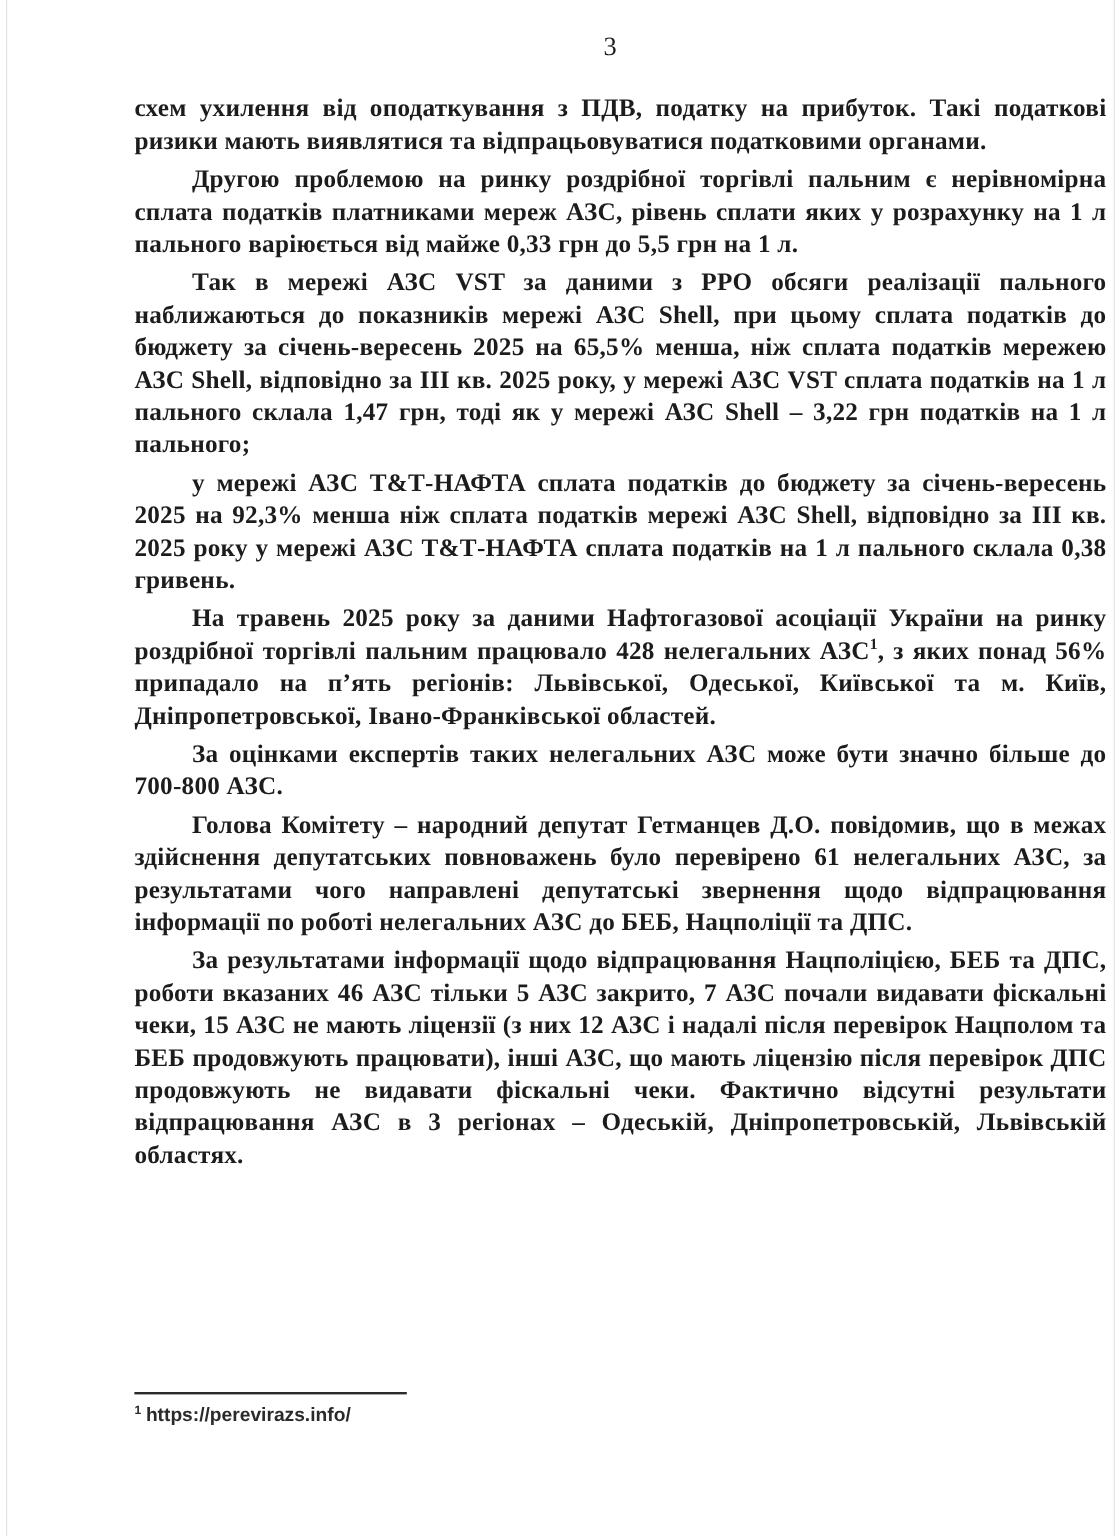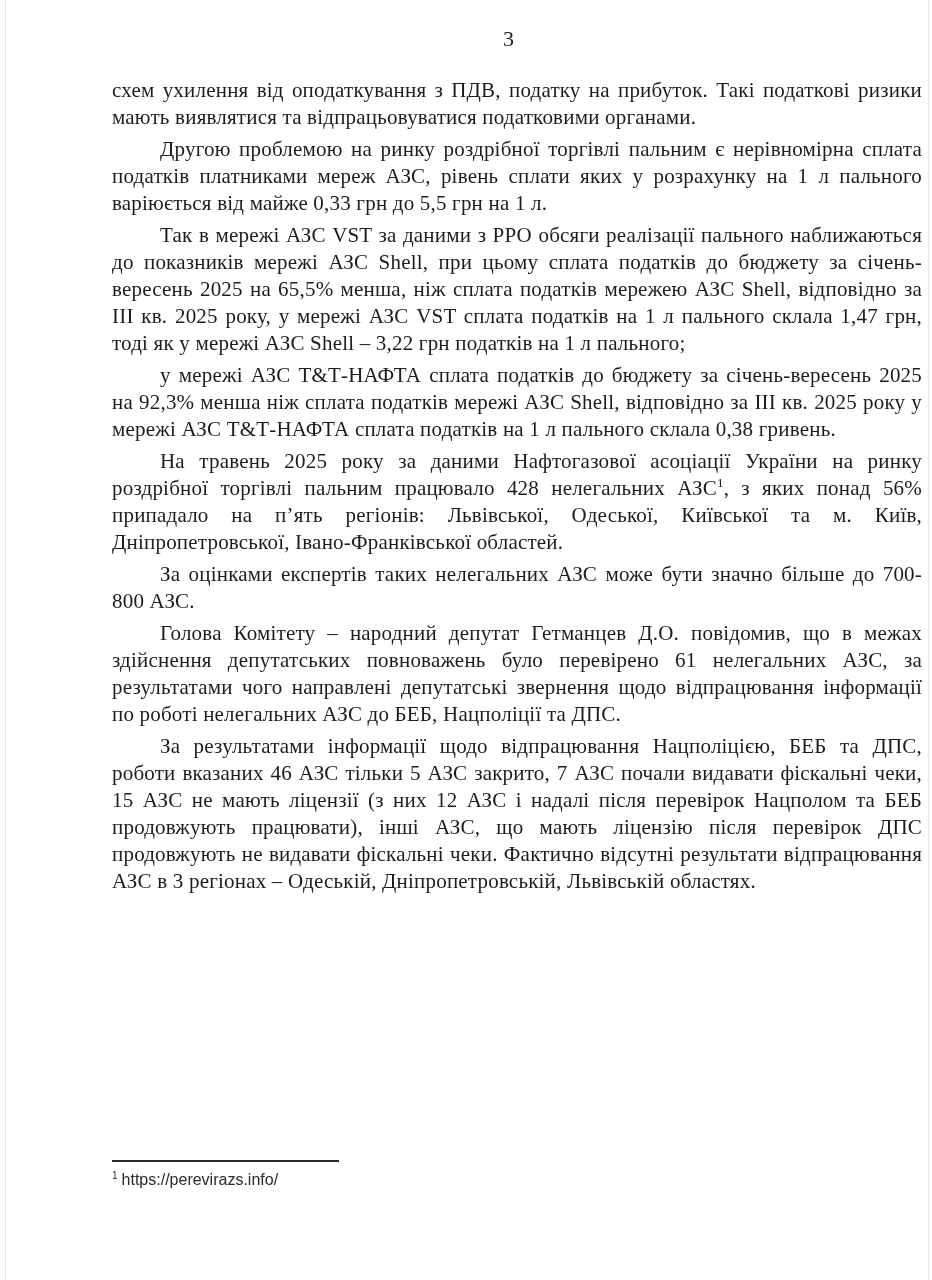--- a/index.html
+++ b/index.html
@@ -37,39 +37,41 @@
   }
 
   .content {
     margin-top: 25px;
     margin-left: 112px;
     margin-right: 10px;
     text-align: justify;
     font-size: 21px;
     line-height: 27px;
     letter-spacing: 0.2px;
+    font-weight: bold;
   }
   .content p.para {
     margin: 0 0 5px 0;
     text-indent: 48px;
   }
   .content p.para.no-indent {
     text-indent: 0;
   }
   .content sup.fn-ref {
     font-size: 13px;
     line-height: 0;
     vertical-align: super;
   }
 
   .footnote-area {
     position: absolute;
     left: 112px;
     top: 1160px;
     width: 700px;
+    font-weight: bold;
   }
   .footnote-rule {
     width: 227px;
     height: 0;
     border-top: 2px solid #2a2a2a;
     margin-bottom: 8px;
   }
   .footnote-text {
     margin: 0;
     font-family: "Liberation Sans", sans-serif;

